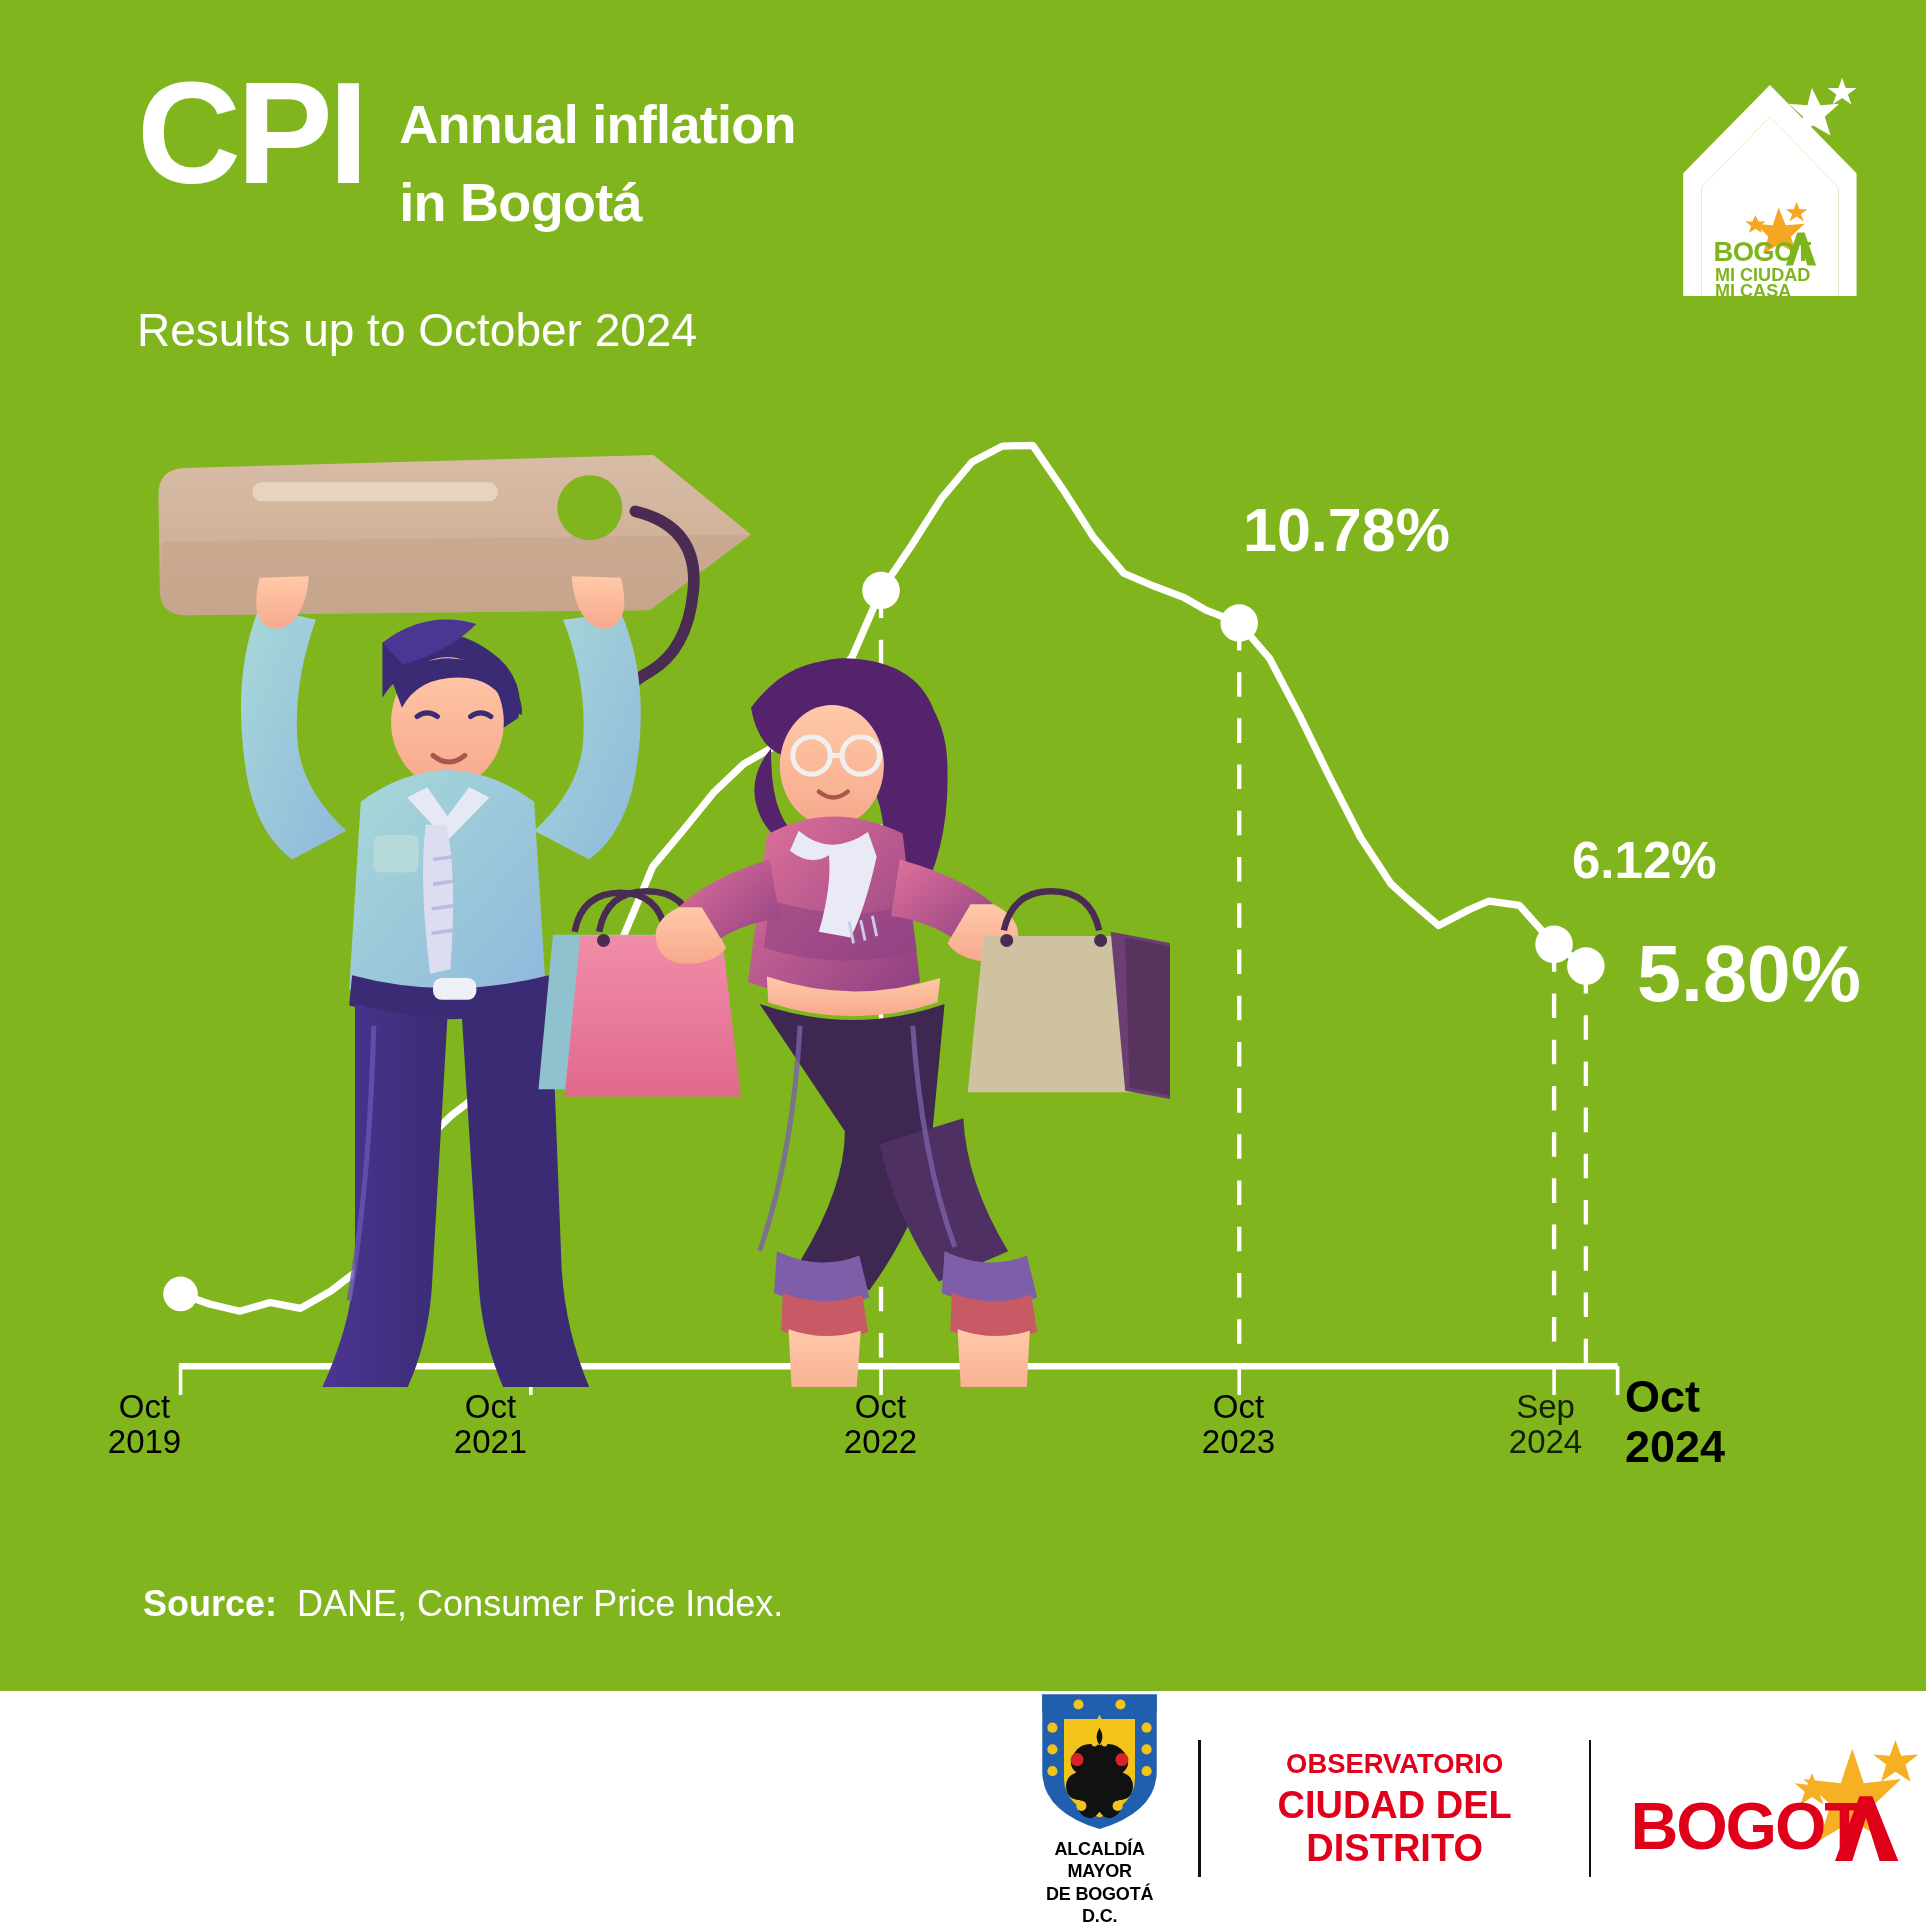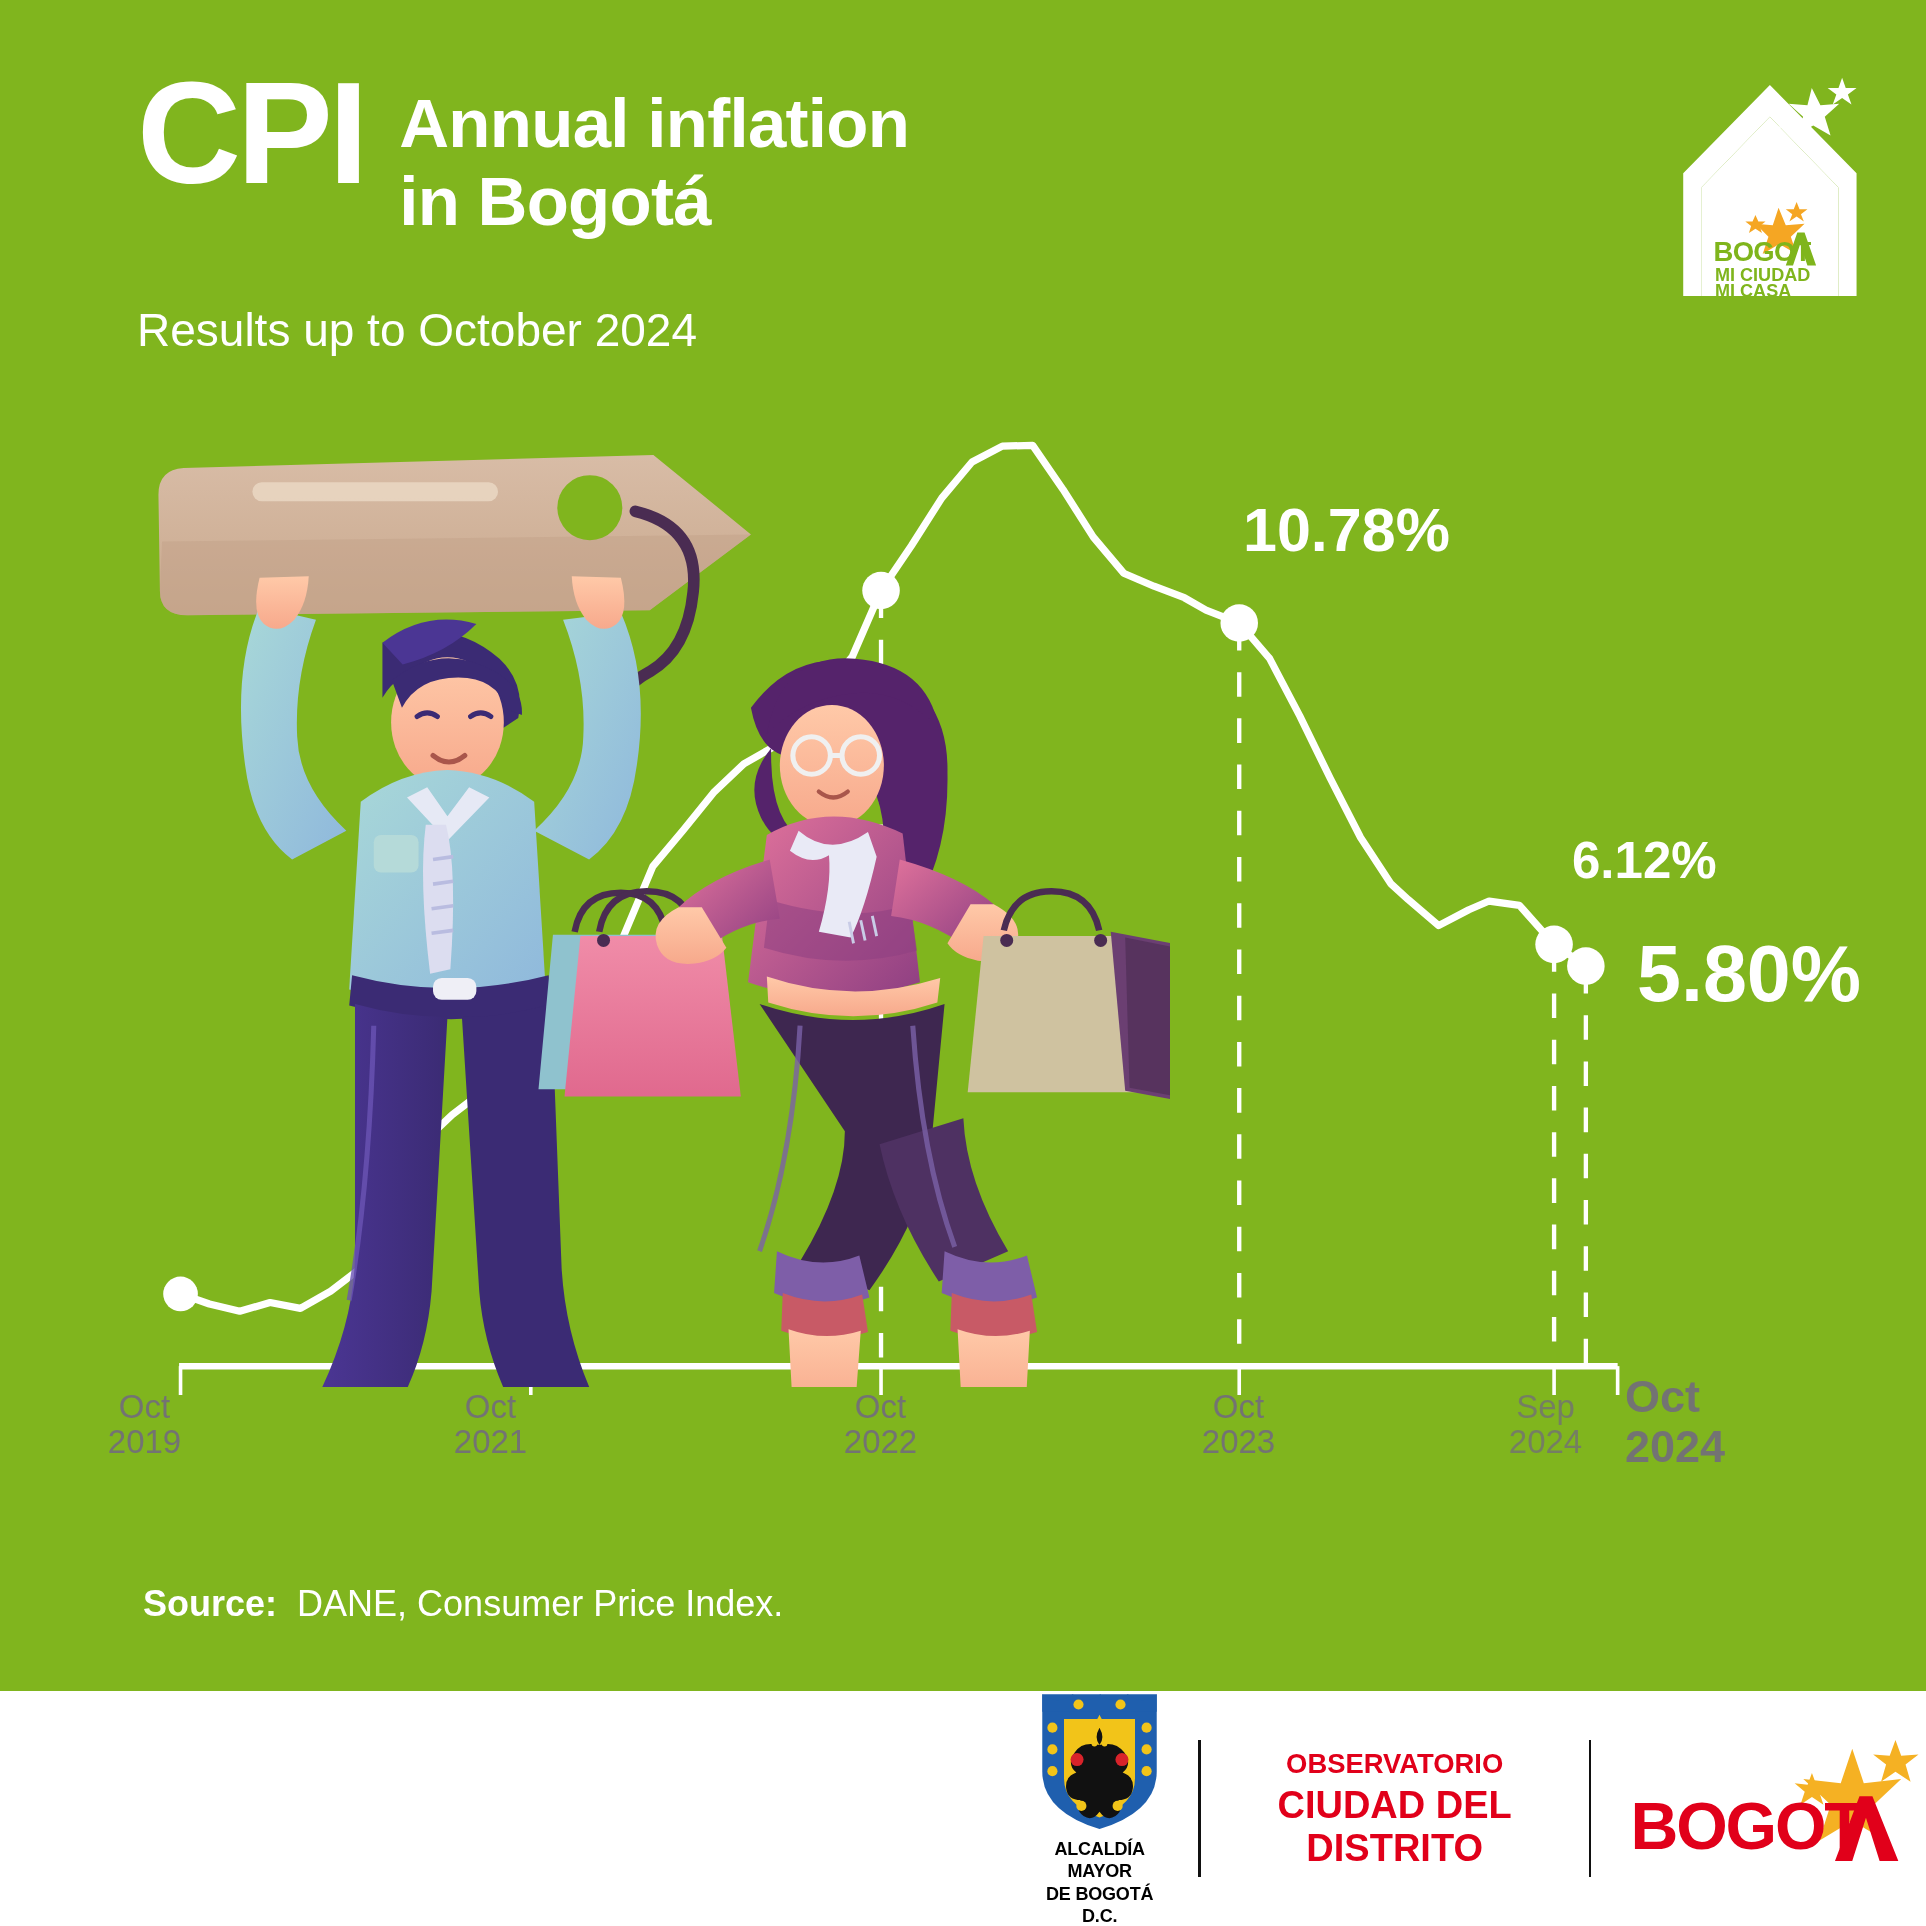--- a/index.html
+++ b/index.html
@@ -19,21 +19,21 @@
   }
 
   
   .header{position:absolute;left:137px;top:69px;}
   .title-row{display:flex;align-items:flex-start;}
   .cpi{
     color:#ffffff;font-weight:bold;font-size:144px;line-height:130px;
     letter-spacing:-4.3px;
   }
   .title-sub{
-    color:#ffffff;font-size:69px;line-height:78px;font-weight:bold;
+    color:#ffffff;font-size:54px;line-height:78px;font-weight:bold;
     margin-left:35px;margin-top:16px;letter-spacing:-0.7px;
   }
   .title-sub div{white-space:nowrap;}
   .results{
     position:absolute;left:137px;top:303px;
     color:#ffffff;font-size:46px;font-weight:normal;letter-spacing:0px;
   }
 
   
   .house-logo{position:absolute;left:1676px;top:72px;width:195px;height:224px;}
@@ -45,21 +45,21 @@
   
   .illus{position:absolute;left:144px;top:426px;width:1026px;height:961px;}
 
   
   .lbl{position:absolute;color:#ffffff;font-weight:bold;white-space:nowrap;margin-left:8px;}
   .lbl-1078{left:1235px;top:495px;font-size:61px;}
   .lbl-612{left:1564px;top:831px;font-size:51px;}
   .lbl-580{left:1629px;top:928px;font-size:79px;}
 
   
-  .xlab{position:absolute;color:#737373;text-align:center;line-height:1.06;font-size:33px;}
+  .xlab{position:absolute;color:#000000;text-align:center;line-height:1.06;font-size:33px;}
   .xlab .m{display:block;}
   .xlab .y{display:block;}
   .xl-1{left:76px;top:1390px;width:137px;}
   .xl-2{left:422px;top:1390px;width:137px;}
   .xl-3{left:812px;top:1390px;width:137px;}
   .xl-4{left:1170px;top:1390px;width:137px;}
   .xl-5{left:1477px;top:1390px;width:137px;opacity:.82;}
   .xl-6{left:1625px;top:1372px;width:166px;text-align:left;font-weight:bold;font-size:45px;line-height:1.1;}
 
   

